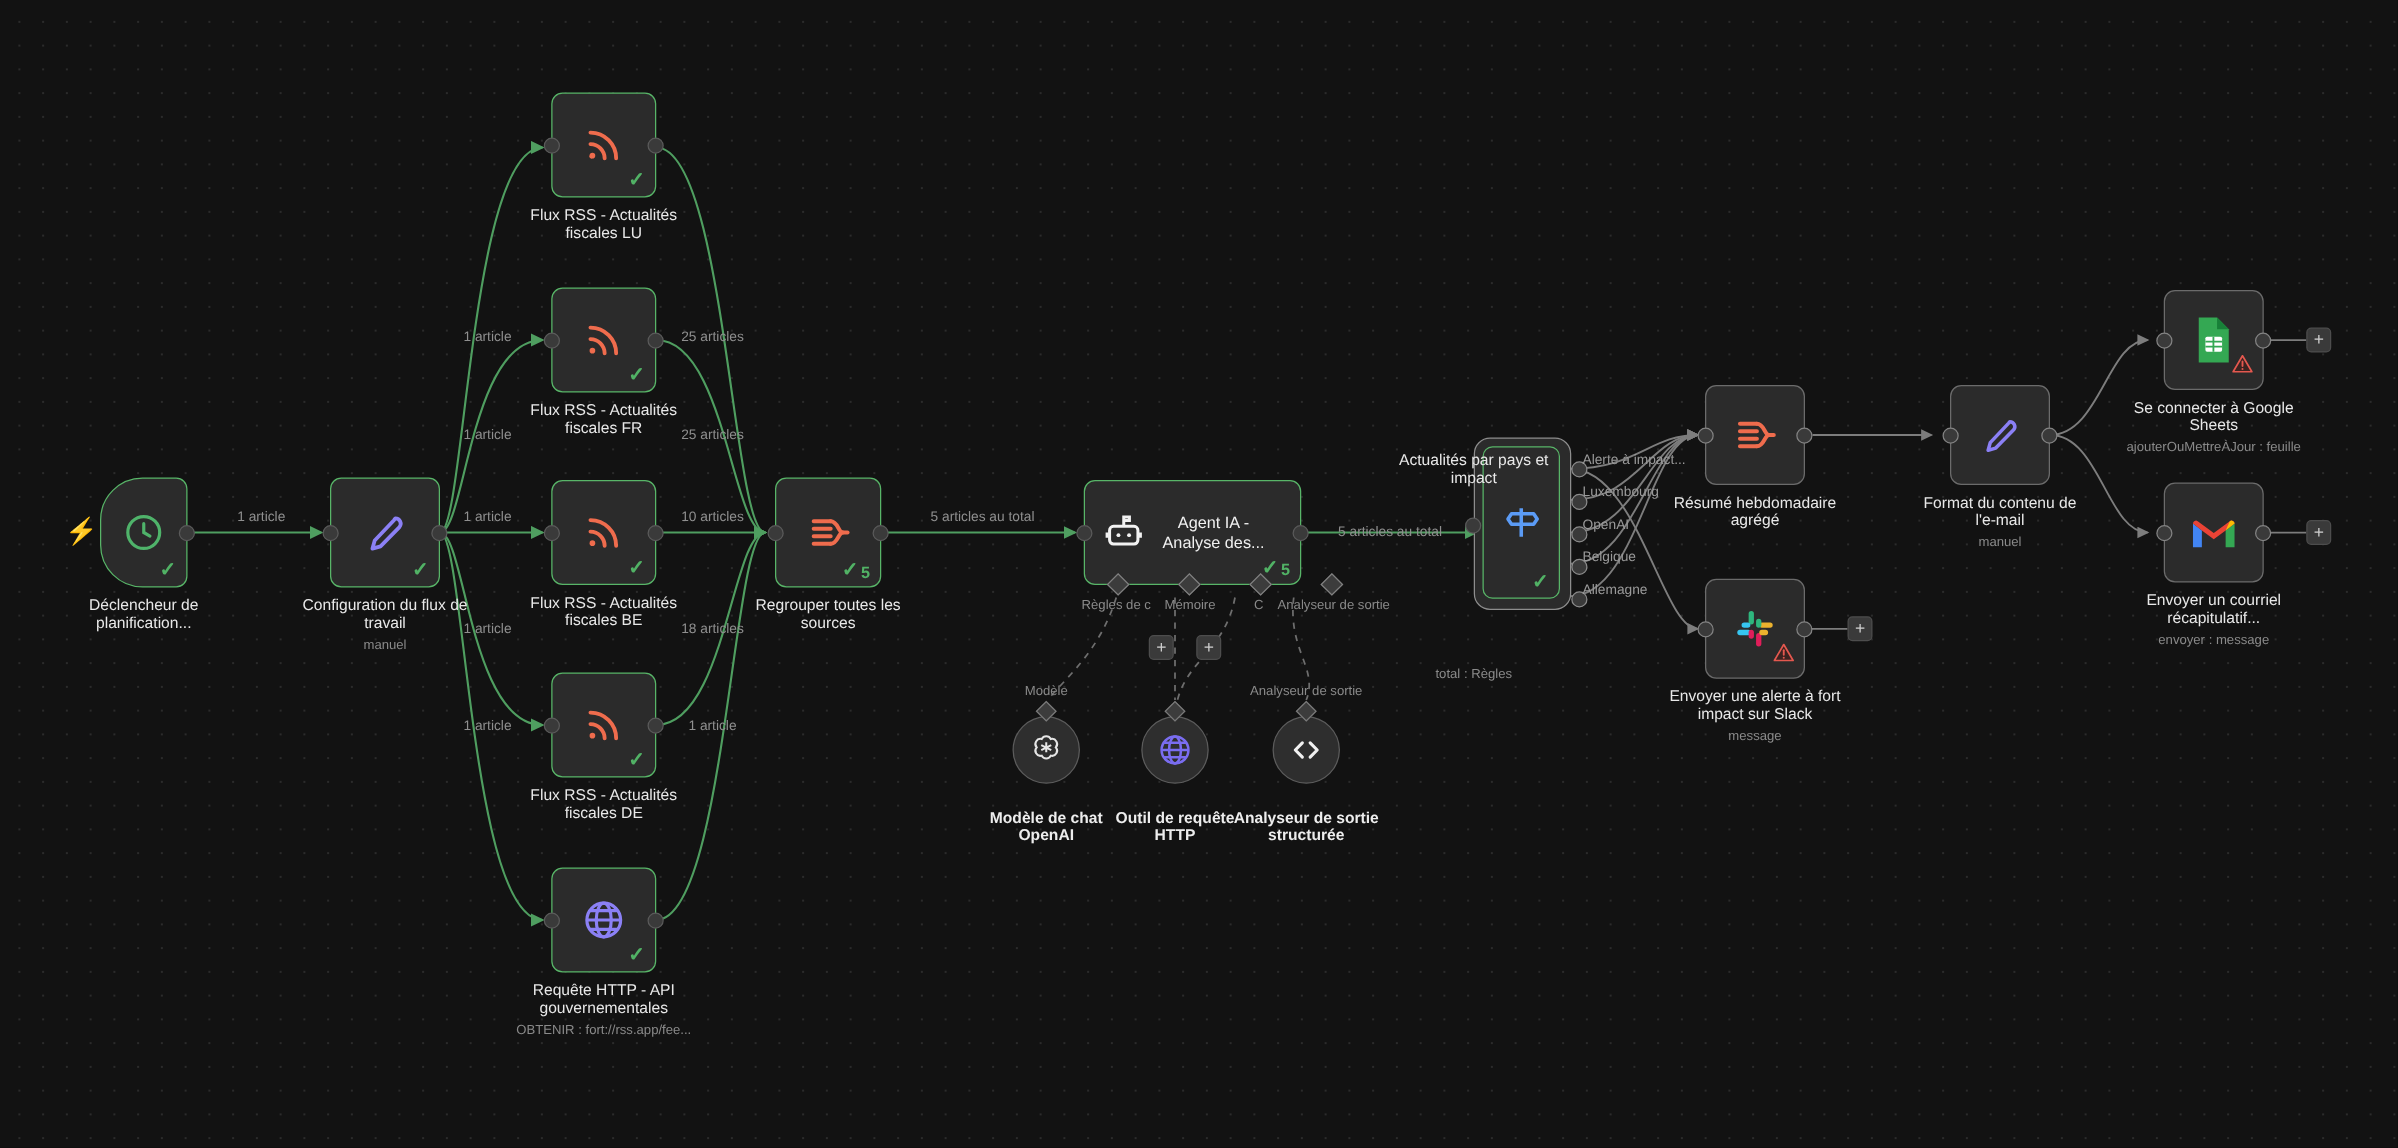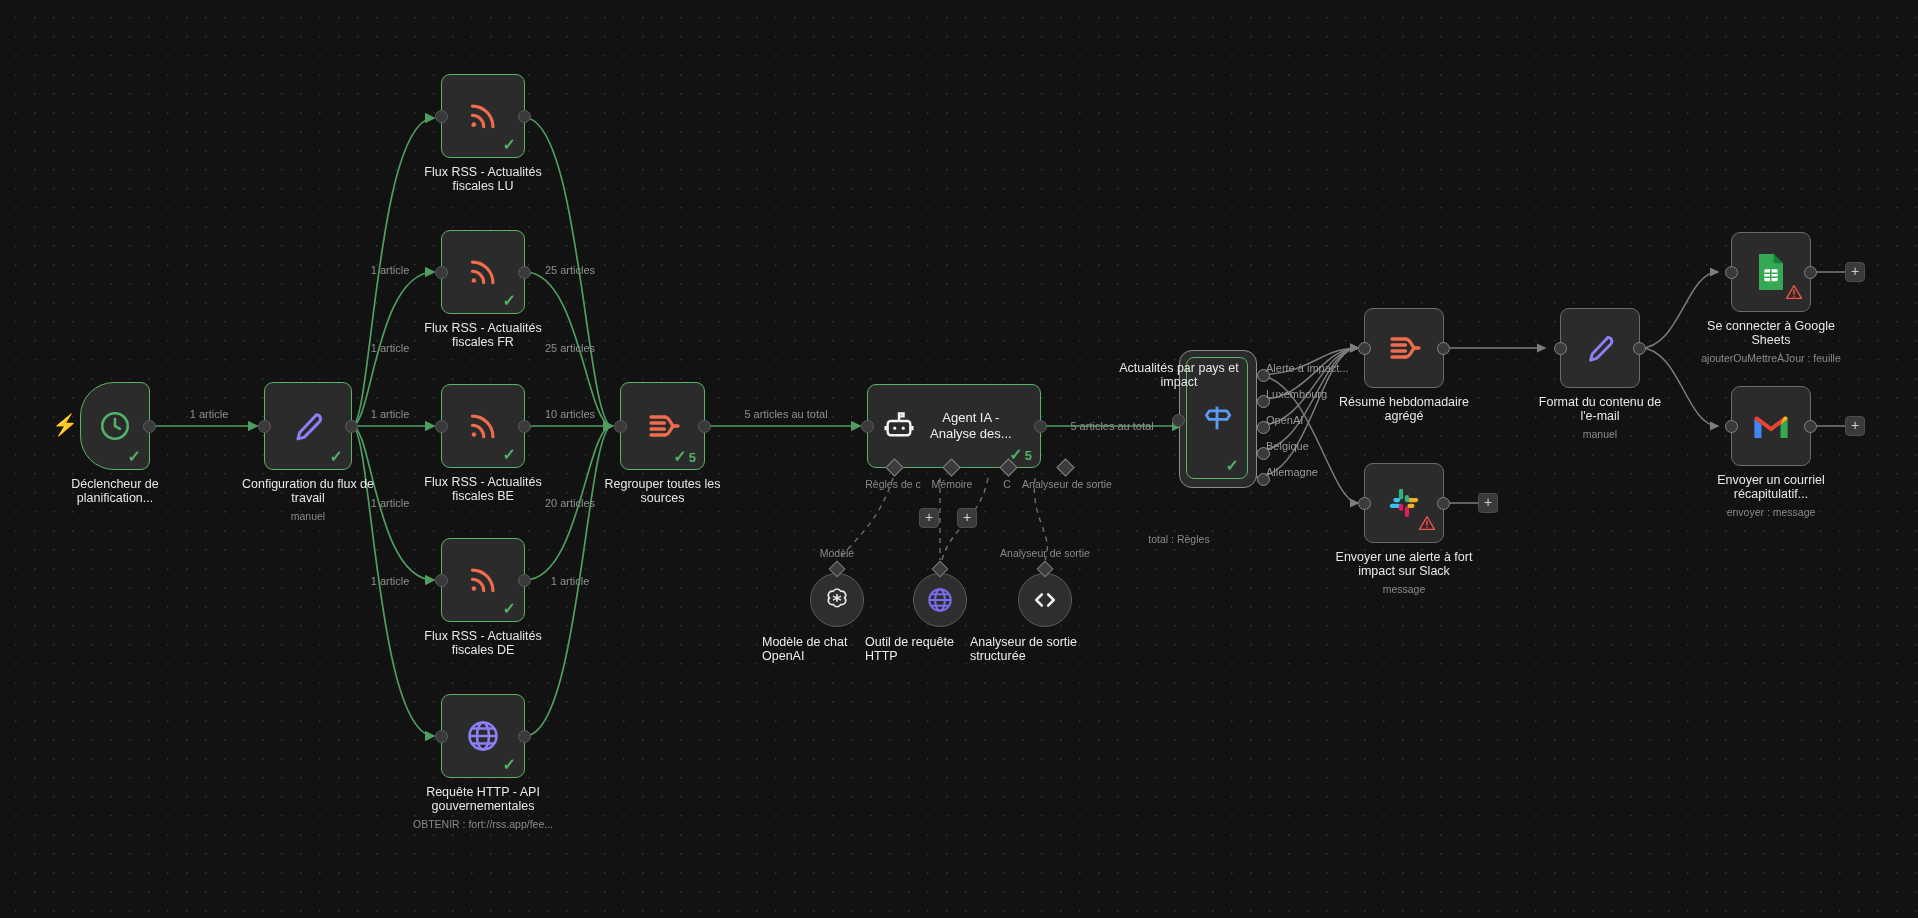--- a/index.html
+++ b/index.html
@@ -89,23 +89,23 @@
     width: 54px; height: 54px; border-radius: 50%;
     background: #2e2e2e; border: 1.5px solid #5c5c5c;
     display: flex; align-items: center; justify-content: center;
   }
   .sdiamond {
     position: absolute; left: 50%; top: -10px; margin-left: -6px;
     width: 12px; height: 12px; background: #3c3c3c; border: 1.5px solid #7a7a7a;
     transform: rotate(45deg);
   }
   .slabel {
-    position: absolute; top: 100%; margin-top: 8px; left: 50%; transform: translateX(-50%);
-    width: 150px; color: #ededed; font-size: 12.5px; line-height: 1.15;
-    white-space: pre-line; font-weight: 400;
+    position: absolute; top: 100%; margin-top: 20px; left: 50%; transform: translateX(-50%);
+    width: 150px; text-align: center; color: #ededed; font-size: 12.5px; line-height: 1.15;
+    white-space: pre-line; font-weight: 700;
   }
   .sporttype {
     position: absolute; bottom: 100%; margin-bottom: 14px; left: 50%; transform: translateX(-50%);
     color: #8a8a8a; font-size: 10.5px; white-space: nowrap;
   }
   .agent-diamond {
     position: absolute; width: 13px; height: 13px; background: #3c3c3c;
     border: 1.5px solid #818181; transform: rotate(45deg); bottom: -7px;
   }
   .agent-port-label {
@@ -183,21 +183,21 @@
 
   <div class="elabel" style="left:209px;top:414px">1 article</div>
   <div class="elabel" style="left:390px;top:270px">1 article</div>
   <div class="elabel" style="left:390px;top:348px">1 article</div>
   <div class="elabel" style="left:390px;top:414px">1 article</div>
   <div class="elabel" style="left:390px;top:503px">1 article</div>
   <div class="elabel" style="left:390px;top:581px">1 article</div>
   <div class="elabel" style="left:570px;top:270px">25 articles</div>
   <div class="elabel" style="left:570px;top:348px">25 articles</div>
   <div class="elabel" style="left:570px;top:414px">10 articles</div>
-  <div class="elabel" style="left:570px;top:503px">20 articles</div>
+  <div class="elabel" style="left:570px;top:503px">18 articles</div>
   <div class="elabel" style="left:570px;top:581px">1 article</div>
   <div class="elabel" style="left:786px;top:414px">5 articles au total</div>
   <div class="elabel" style="left:1112px;top:426px">5 articles au total</div>
 
   <div class="bolt" style="left:52px;top:413px">⚡</div>
 
   <div class="node" style="left:80px;top:382px">
     <div class="nbox ok trigger" style="width:70px;height:88px">
       <svg width="34" height="34" viewBox="0 0 24 24" fill="none" stroke="#4fb36a" stroke-width="1.8">
         <circle cx="12" cy="12" r="9"></circle>

